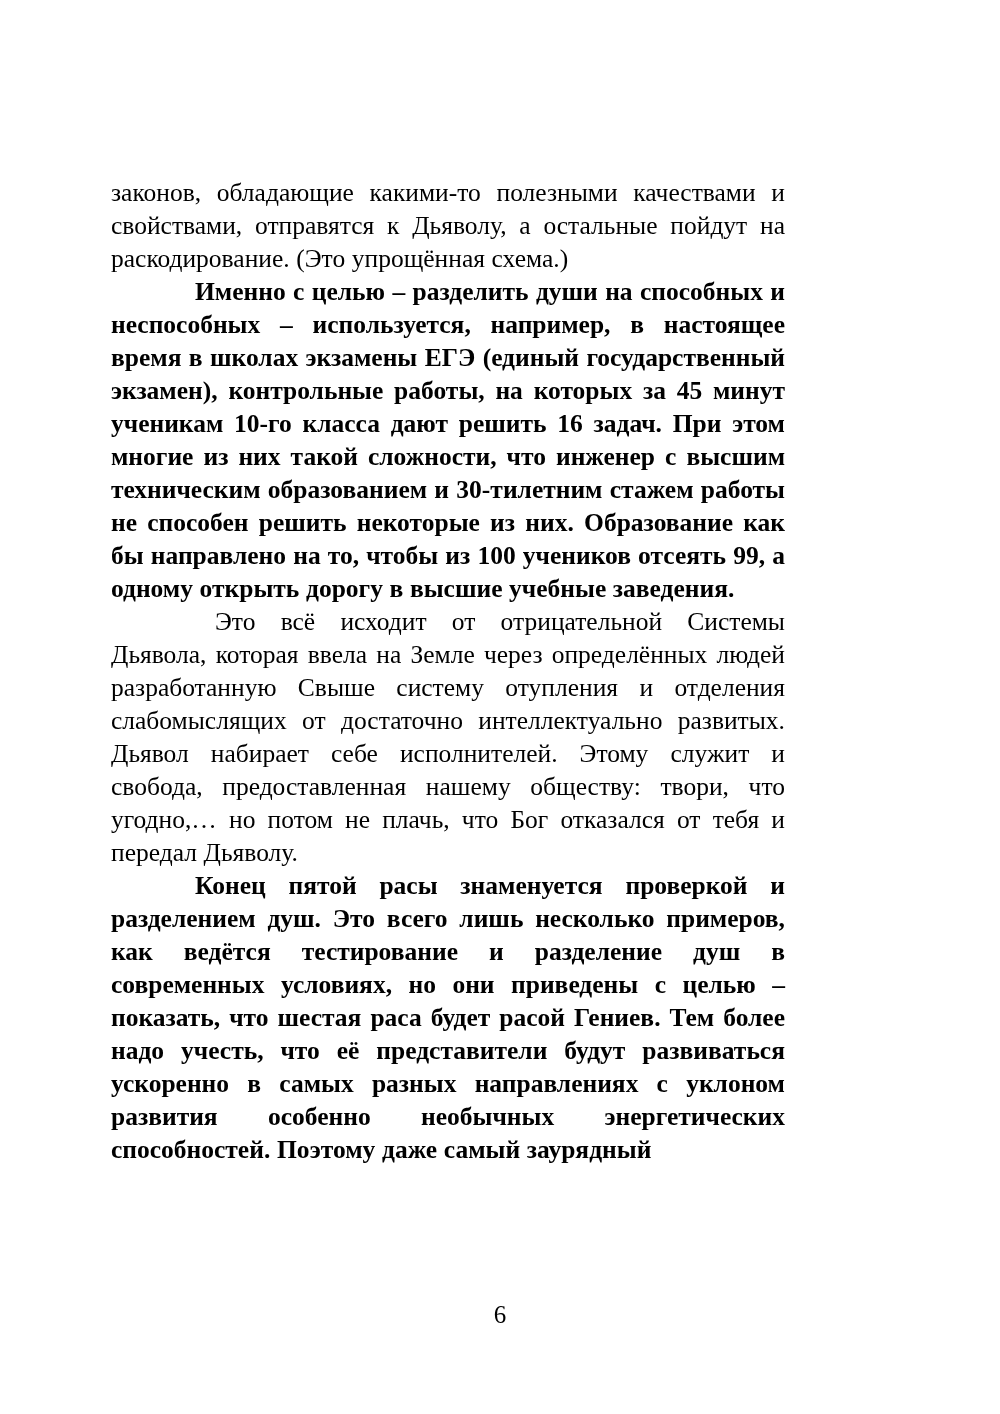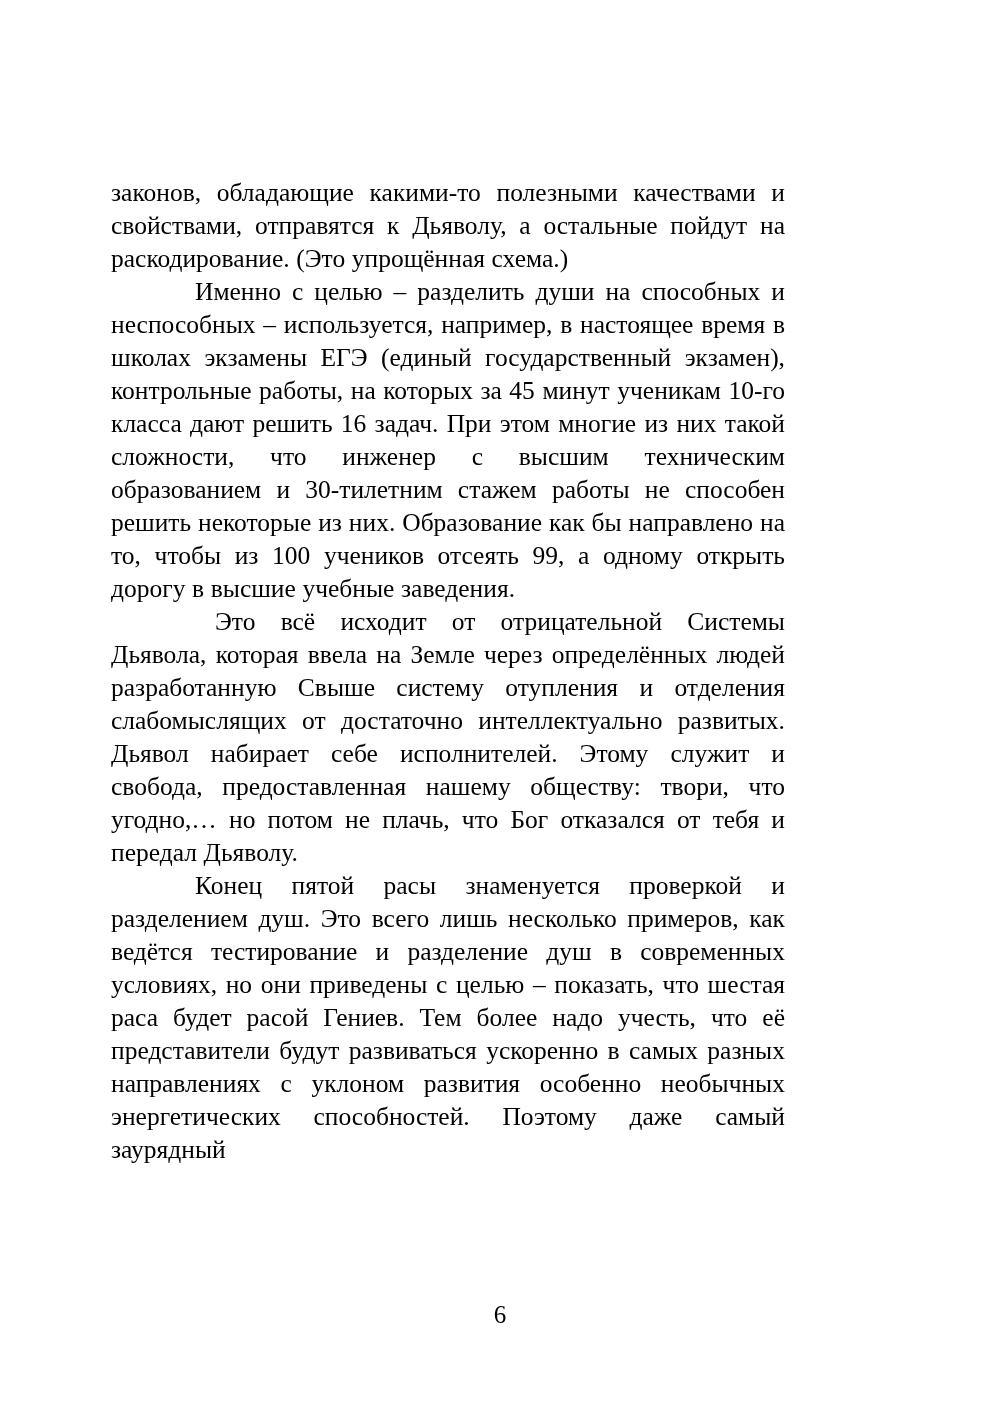--- a/index.html
+++ b/index.html
@@ -34,20 +34,21 @@
     text-align: justify;
     text-justify: inter-word;
     hyphens: manual;
     -webkit-hyphens: manual;
     word-spacing: 0.01em;
   }
 
   
   .para.indent-small {
     text-indent: 84px;
+    font-weight: bold;
   }
 
   .para.indent-large {
     text-indent: 104px;
   }
 
   .para.no-indent {
     text-indent: 0;
   }
 

